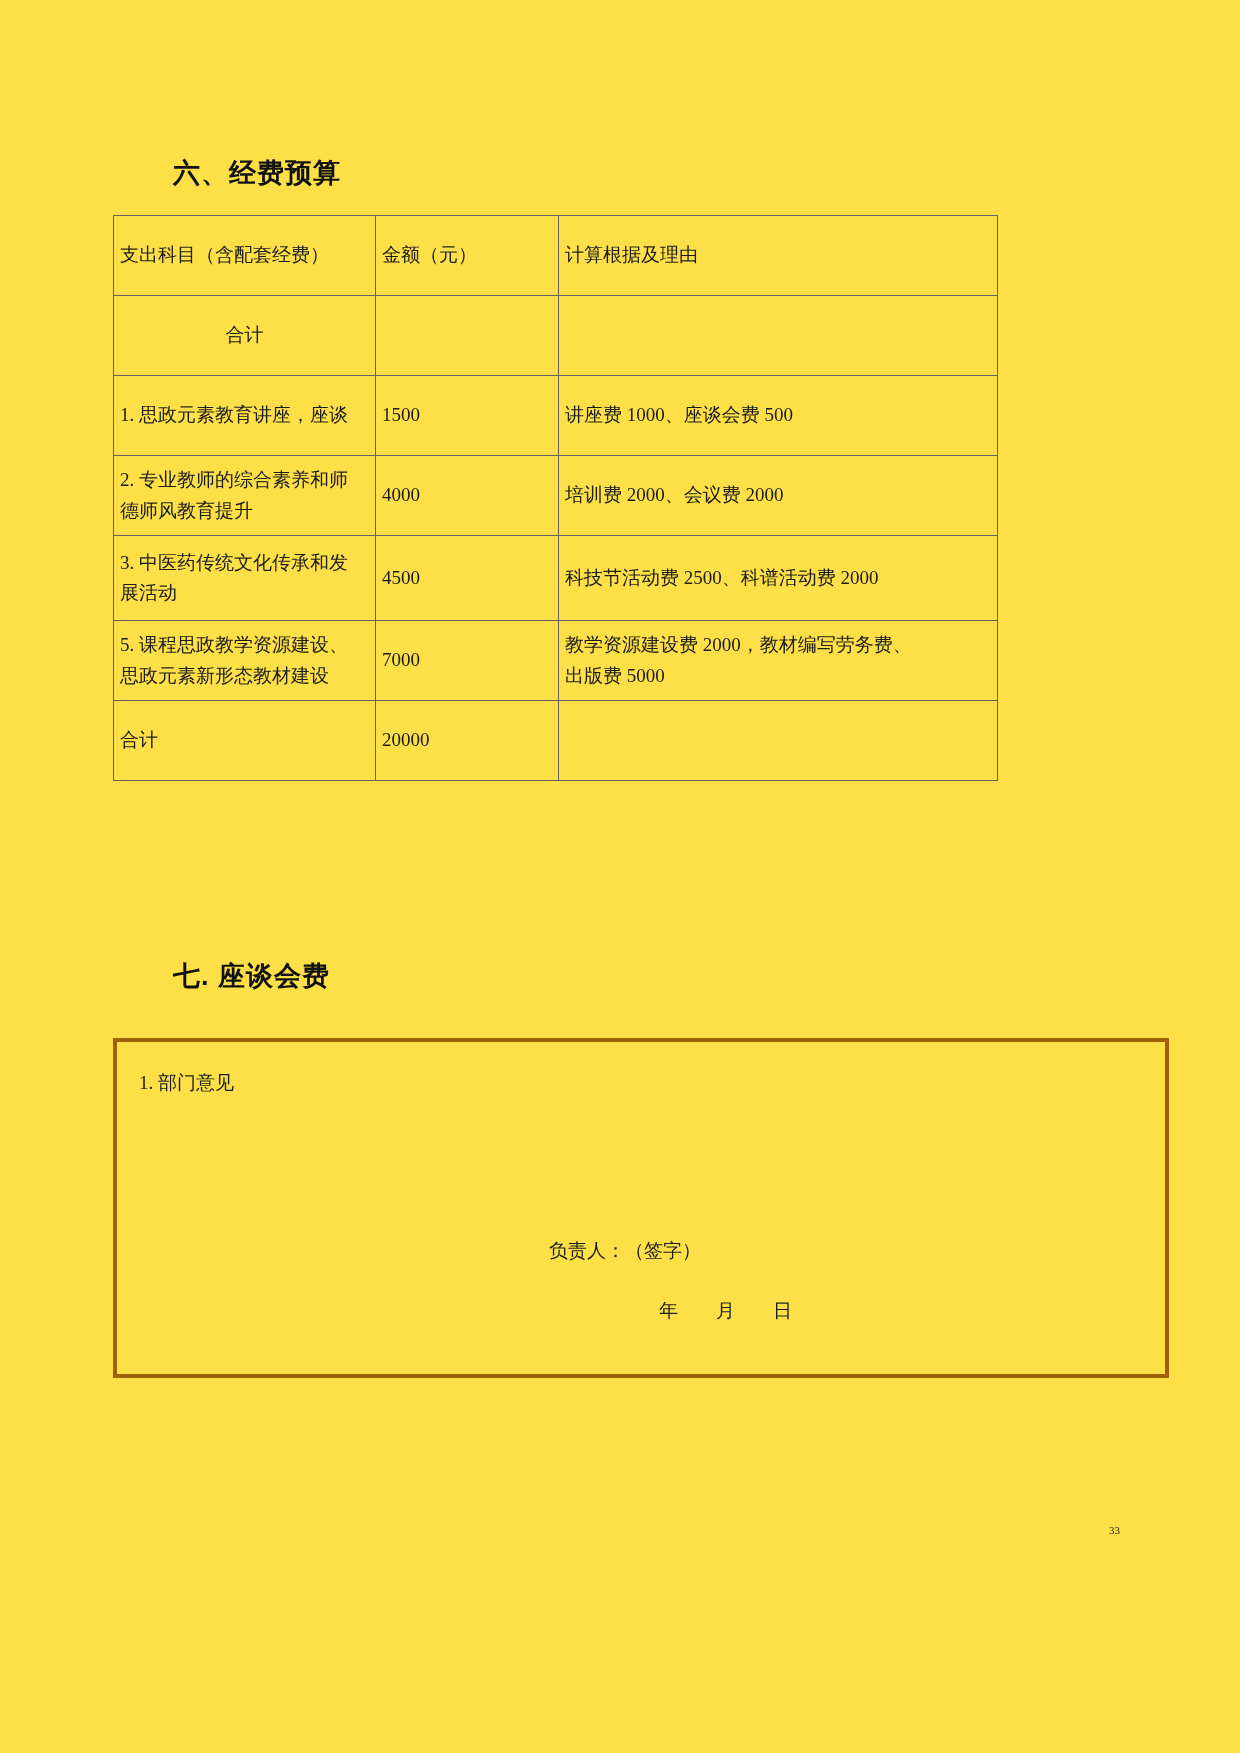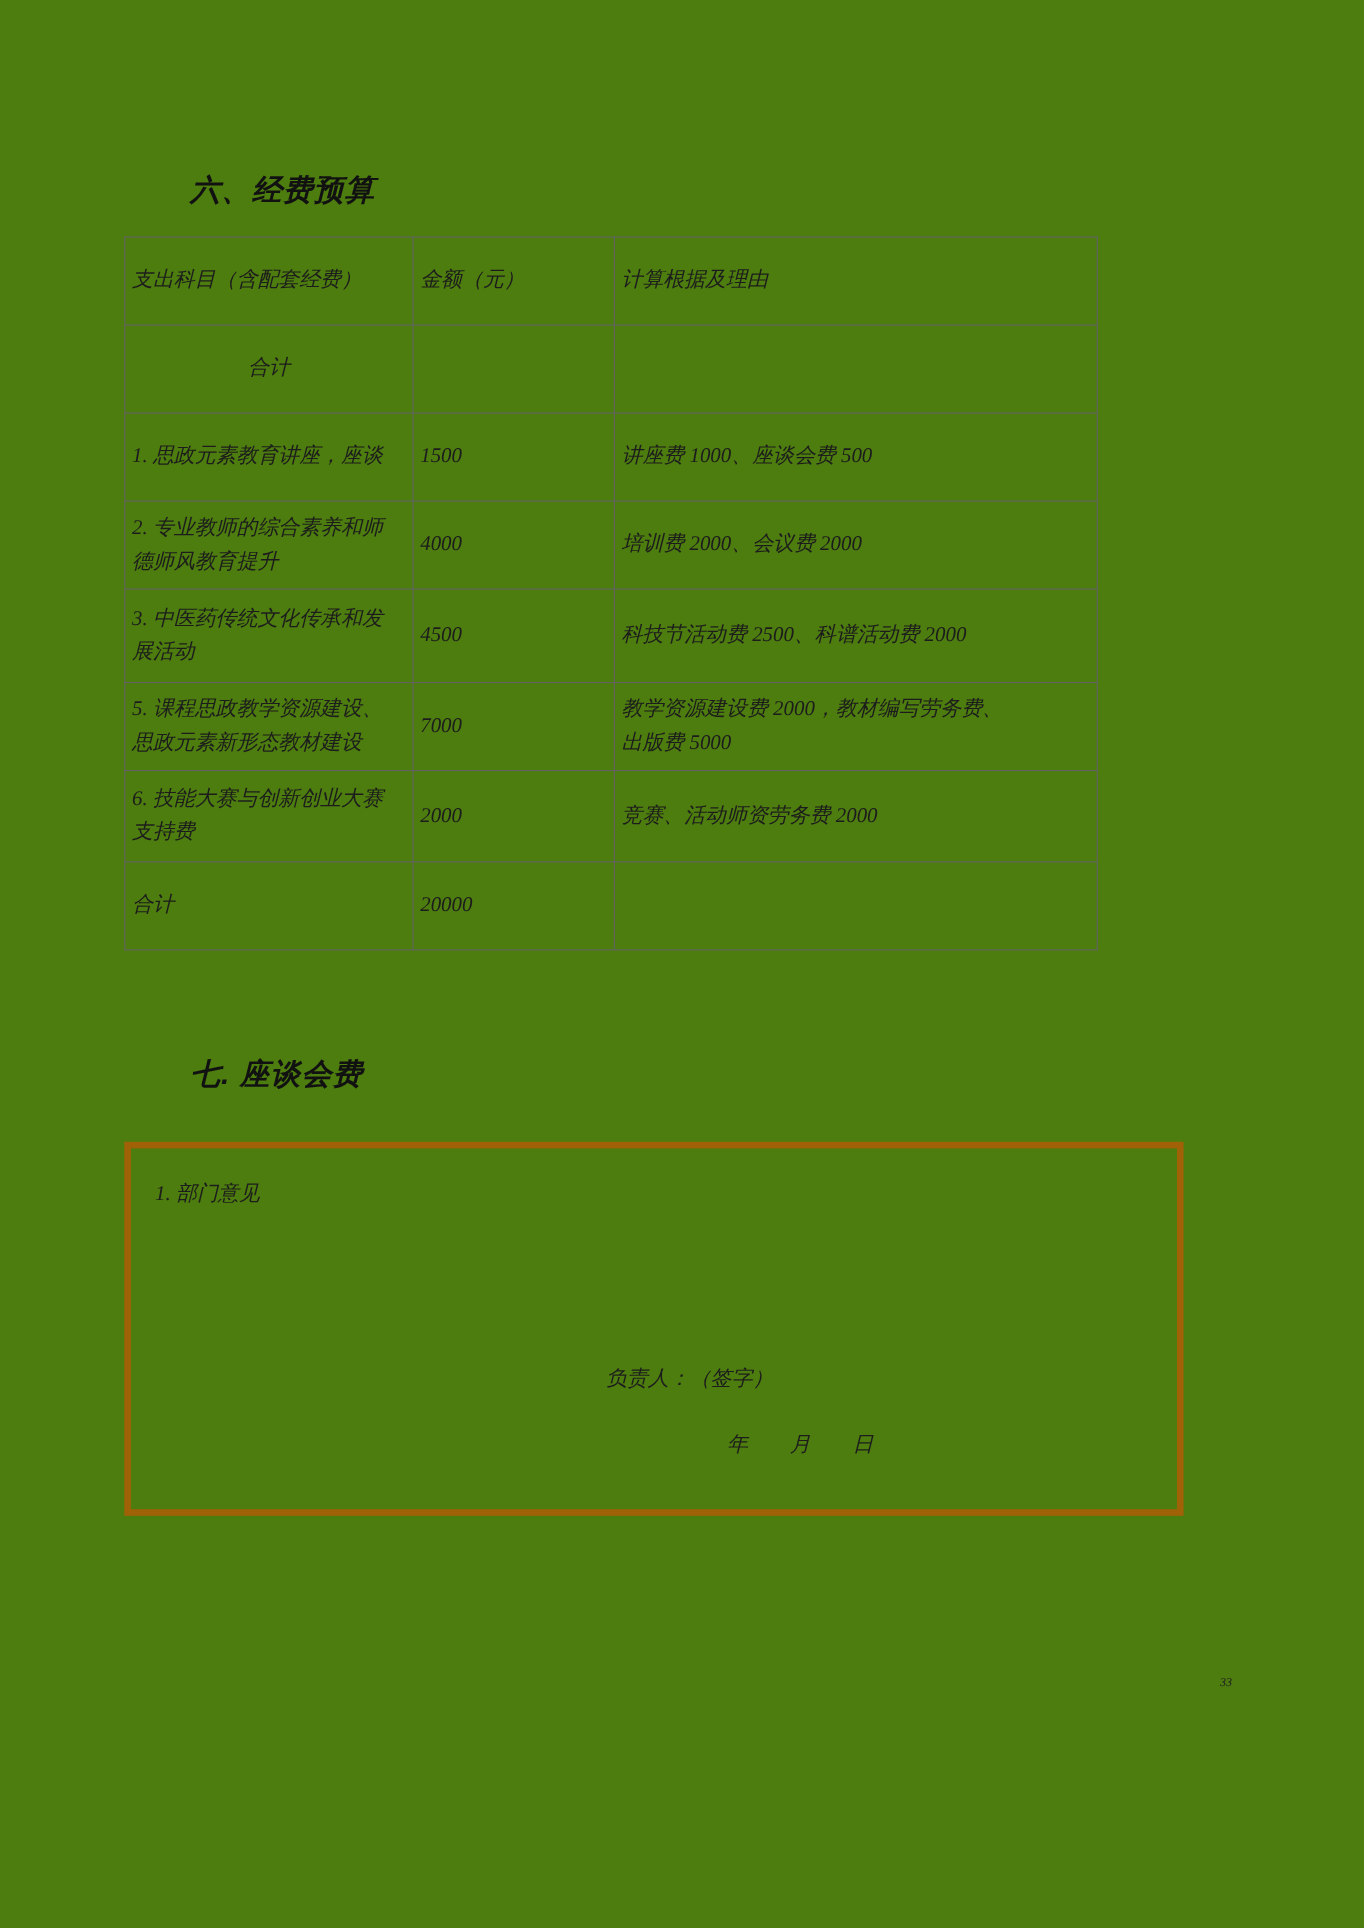--- a/index.html
+++ b/index.html
@@ -4,25 +4,24 @@
 <style>
   html, body {
     margin: 0;
     padding: 0;
     background: #ffffff;
   }
   .page {
     position: relative;
     width: 1240px;
     height: 1753px;
-    background: #4d7c0f;
+    background: #fde047;
     font-family: "Liberation Serif", "DejaVu Serif", serif;
     color: #1c1c1c;
     overflow: hidden;
-    font-style: italic;
   }
   .section-heading {
     position: absolute;
     font-family: "Liberation Sans", "DejaVu Sans", sans-serif;
     font-weight: 700;
     font-size: 27px;
     letter-spacing: 1px;
     color: #111;
     white-space: nowrap;
   }
@@ -75,23 +74,23 @@
   .r-3 { height: 85px; }
   .r-4 { height: 80px; }
   .r-5 { height: 80px; }
   .r-6 { height: 83px; }
   .r-total { height: 80px; }
 
   .review-box {
     position: absolute;
     left: 113px;
     top: 1038px;
-    width: 963px;
+    width: 1056px;
     height: 340px;
-    border: 6px solid #a16207;
+    border: 4px solid #a16207;
     box-sizing: border-box;
     font-size: 19px;
   }
   .dept-label {
     position: absolute;
     left: 22px;
     top: 28px;
     white-space: nowrap;
   }
   .signer-label {
@@ -157,26 +156,20 @@
         <td class="cell-amt">4500</td>
         <td class="cell-basis">科技节活动费 2500、科谱活动费 2000</td>
       </tr>
       <tr class="r-5">
         <td class="cell-item">5. 课程思政教学资源建设、
 思政元素新形态教材建设</td>
         <td class="cell-amt">7000</td>
         <td class="cell-basis">教学资源建设费 2000，教材编写劳务费、
 出版费 5000</td>
       </tr>
-      <tr class="r-6">
-        <td class="cell-item">6. 技能大赛与创新创业大赛
-支持费</td>
-        <td class="cell-amt">2000</td>
-        <td class="cell-basis">竞赛、活动师资劳务费 2000</td>
-      </tr>
       <tr class="r-total">
         <td class="cell-total">合计</td>
         <td class="cell-amt">20000</td>
         <td class="cell-basis"></td>
       </tr>
     </tbody>
   </table>
 
   <div class="section-heading heading-review">七. 座谈会费</div>
 

